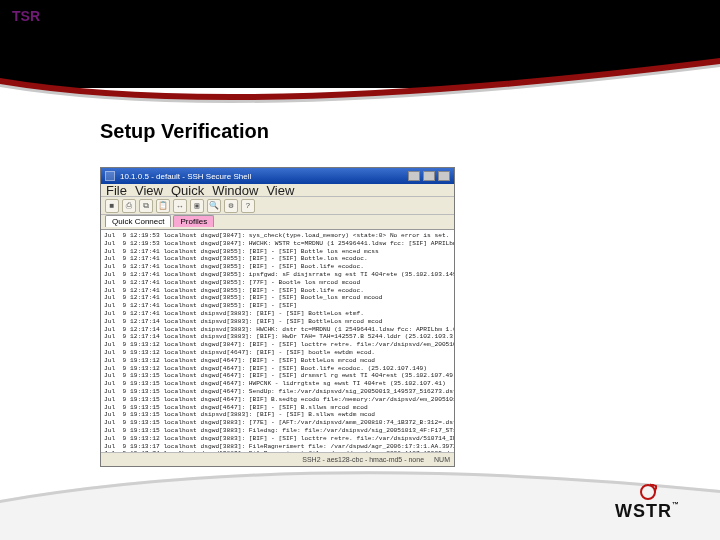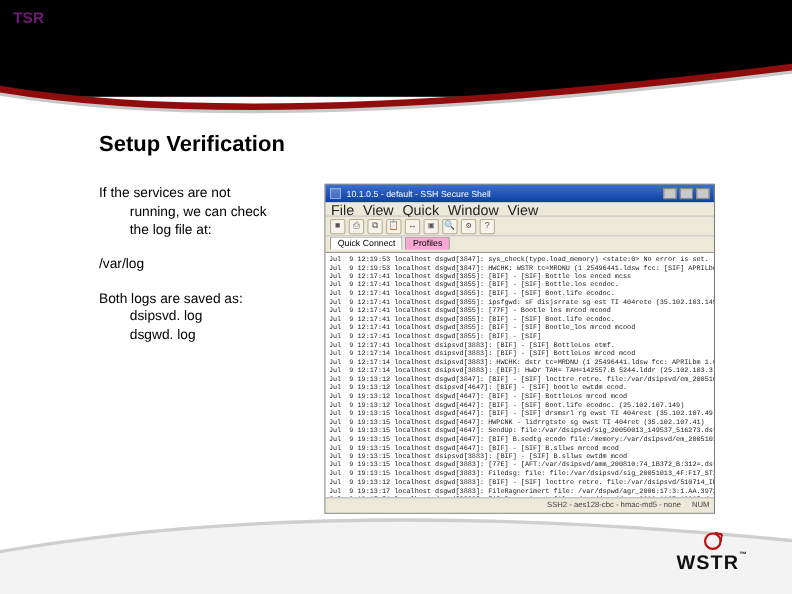--- a/index.html
+++ b/index.html
@@ -17,21 +17,21 @@
     position: absolute; top: 8px; left: 12px;
     color: #701a75; font-weight: bold; font-size: 14px;
   }
   
   .swoosh {
     position: absolute; top: 0; left: 0; width: 720px; height: 110px;
     pointer-events: none;
   }
   
   .content {
-    position: absolute; top: 120px; left: 90px; width: 560px;
+    position: absolute; top: 120px; left: 100px; width: 560px;
   }
   .title {
     font-size: 20px; font-weight: bold; color: #000;
     margin-bottom: 24px;
   }
   .body-row { display: flex; gap: 12px; }
   .textcol { width: 195px; font-size: 12.5px; color: #000; line-height: 1.35; }
   .textcol p { margin-bottom: 14px; }
   .indent { padding-left: 28px; display: block; }
   .screenshot {
@@ -88,33 +88,20 @@
 
 <svg class="swoosh" viewBox="0 0 720 110" preserveAspectRatio="none">
   <path d="M0,78 Q240,118 720,58 L720,66 Q240,126 0,86 Z" fill="#8f0d0d"></path>
   <path d="M0,86 Q240,126 720,66 L720,110 L0,110 Z" fill="#ffffff"></path>
   <path d="M0,84 Q240,124 720,64 L720,67 Q240,127 0,87 Z" fill="#c9c9c9"></path>
 </svg>
 
 <div class="content">
   <div class="title">Setup Verification</div>
   <div class="body-row">
-    <div class="textcol">
-      <p>
-        <span>If the services are not</span><br>
-        <span class="indent">running, we can check</span>
-        <span class="indent">the log file at:</span>
-      </p>
-      <p>/var/log</p>
-      <p>
-        <span>Both logs are saved as:</span><br>
-        <span class="indent">dsipsvd. log</span>
-        <span class="indent">dsgwd. log</span>
-      </p>
-    </div>
 
     <div class="screenshot">
       <div class="ss-titlebar">
         <div class="ticon"></div>
         <div class="ttxt">10.1.0.5 - default - SSH Secure Shell</div>
         <div class="wbtn"></div>
         <div class="wbtn"></div>
         <div class="wbtn"></div>
       </div>
       <div class="ss-menubar">

